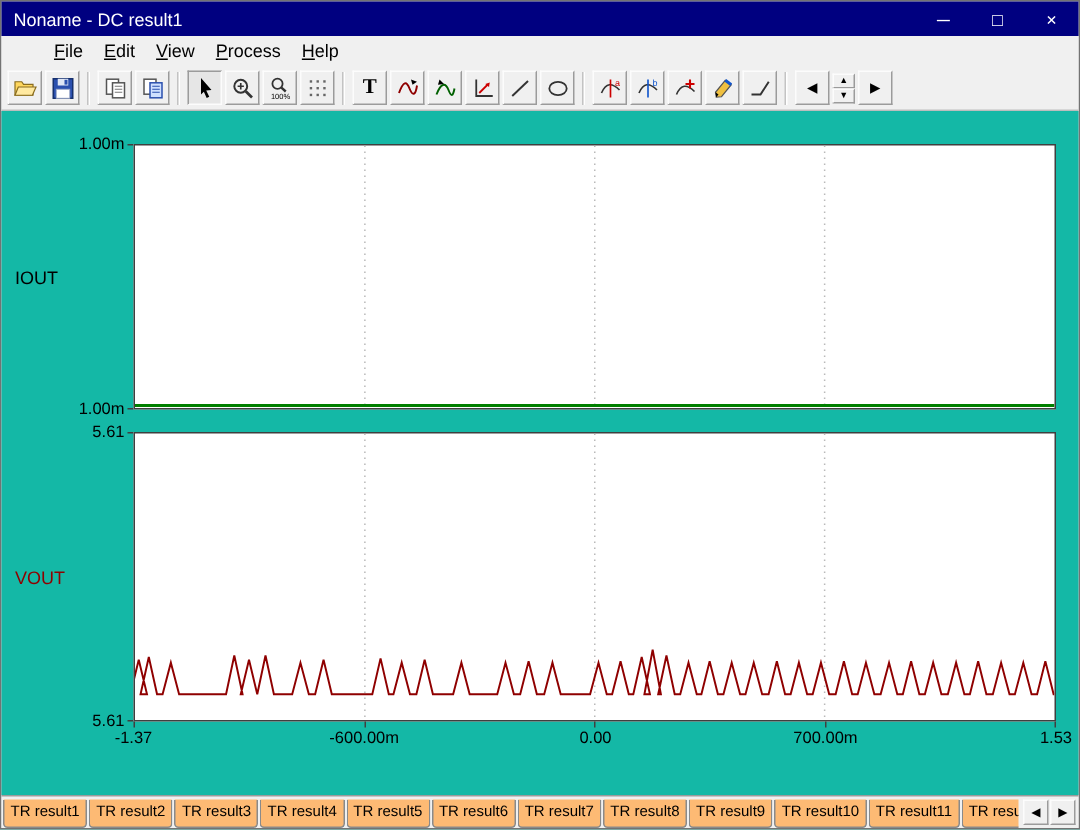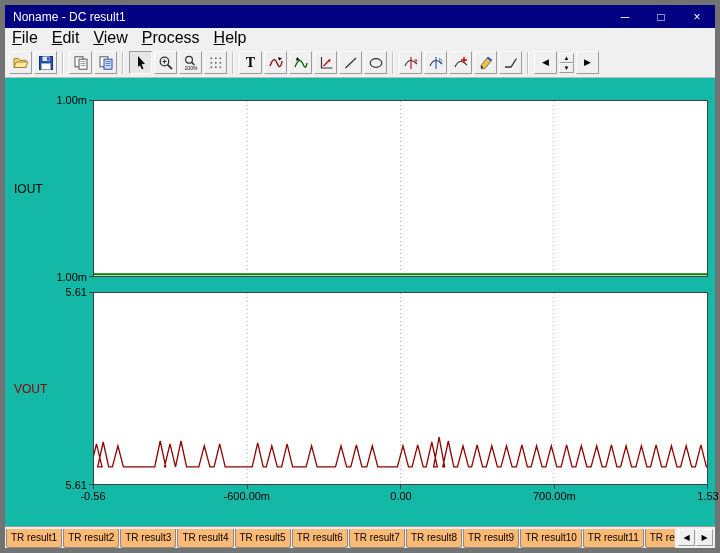--- a/index.html
+++ b/index.html
@@ -1,33 +1,33 @@
 <!DOCTYPE html>
 <html><head>
 <meta charset="utf-8">
 <style>
   * { box-sizing: border-box; }
   html,body { margin:0; padding:0; }
   body {
     width:720px; height:553px; position:relative; overflow:hidden;
     font-family:"Liberation Sans", sans-serif; background:#fff;
   }
-  .screen { position:absolute; inset:0; border:5px solid #737373; }
+  .screen { position:absolute; inset:0; border:1px solid #737373; }
 
   
   .titlebar { position:absolute; top:0; left:0; right:0; height:23px;
     background:#000080; color:#fff; display:flex; align-items:center; }
   .titlebar .title { flex:1; font-size:12px; padding-left:8px; white-space:nowrap; }
   .win-btn { width:36px; height:23px; display:flex; align-items:center;
     justify-content:center; font-size:12px; color:#fff; cursor:default; }
 
   
   .menubar { position:absolute; top:23px; left:0; right:0; height:20px;
-    background:#f0f0f0; display:flex; align-items:center; font-size:16px;
-    color:#000; }
+    background:#f0f0f0; display:flex; align-items:center; font-size:12px;
+    color:#000;padding-left:28px; }
   .menu-item { padding:3px 7px; }
 
   
   .toolbar { position:absolute; top:43px; left:0; right:0; height:30px;
     background:#f0f0f0; display:flex; align-items:center; padding-left:3px;
     border-bottom:1px solid #bdbdbd; }
   .tb-btn { width:23px; height:23px; min-width:23px; display:flex; align-items:center;
     justify-content:center; border:1px solid; border-color:#fcfcfc #9b9b9b #9b9b9b #fcfcfc;
     background:#f0f0f0; margin:0 1px; position:relative; }
   .tb-btn.pressed { border-color:#9b9b9b #fcfcfc #fcfcfc #9b9b9b; background:#e6e6e6; }
@@ -265,21 +265,21 @@
           <polyline points="0.0,173.8 -3.1,173.8 2.5,150.9 8.0,173.8 3.7,173.8 9.2,149.0 14.7,173.8 18.4,173.8 23.9,152.8 29.4,173.8 60.7,173.8 66.2,148.0 71.7,173.8 70.5,173.8 76.0,150.9 81.5,173.8 81.5,173.8 87.0,148.0 92.6,173.8 104.8,173.8 110.3,152.8 115.9,173.8 120.1,173.8 125.7,150.9 131.2,173.8 158.2,173.8 163.7,149.9 169.2,173.8 172.3,173.8 177.8,152.8 183.3,173.8 187.6,173.8 193.1,150.9 198.6,173.8 212.1,173.8 217.6,152.8 223.1,173.8 241.5,173.8 247.0,152.8 252.6,173.8 256.8,173.8 262.4,151.8 267.9,173.8 272.8,173.8 278.3,152.8 283.8,173.8 303.4,173.8 309.0,152.8 314.5,173.8 318.1,173.8 323.7,151.8 329.2,173.8 332.2,173.8 337.8,149.0 343.3,173.8 339.6,173.8 345.1,144.2 350.6,173.8 348.8,173.8 354.3,148.0 359.8,173.8 363.5,173.8 369.0,152.8 374.5,173.8 377.6,173.8 383.1,151.8 388.6,173.8 392.3,173.8 397.8,152.8 403.4,173.8 407.0,173.8 412.5,152.8 418.1,173.8 422.4,173.8 427.9,151.8 433.4,173.8 437.1,173.8 442.6,152.8 448.1,173.8 451.8,173.8 457.3,152.8 462.8,173.8 467.1,173.8 472.6,151.8 478.1,173.8 481.8,173.8 487.3,152.8 492.9,173.8 497.1,173.8 502.7,152.8 508.2,173.8 511.9,173.8 517.4,151.8 522.9,173.8 526.6,173.8 532.1,152.8 537.6,173.8 541.9,173.8 547.4,152.8 552.9,173.8 556.6,173.8 562.1,151.8 567.6,173.8 571.9,173.8 577.4,152.8 583.0,173.8 586.6,173.8 592.2,152.8 597.7,173.8 601.4,173.8 606.9,151.8 612.4,173.8 613.0,173.8" fill="none" stroke="#8f0000" stroke-width="1.3"></polyline>
         </svg>
     </div>
 
     <span class="xtick-mark" style="left:88px"></span>
     <span class="xtick-mark" style="left:242px"></span>
     <span class="xtick-mark" style="left:395px"></span>
     <span class="xtick-mark" style="left:549px"></span>
     <span class="xtick-mark" style="left:702px"></span>
 
-    <span class="xt" style="left:88px">-0.56</span>
+    <span class="xt" style="left:88px">-1.37</span>
     <span class="xt" style="left:241.8px">-600.00m</span>
     <span class="xt" style="left:396px">0.00</span>
     <span class="xt" style="left:549.3px">700.00m</span>
     <span class="xt" style="left:703px">1.53</span>
 
   </div>
 
   <div class="tabstrip">
     <div class="tabs"><span class="tab">TR result1</span><span class="tab">TR result2</span><span class="tab">TR result3</span><span class="tab">TR result4</span><span class="tab">TR result5</span><span class="tab">TR result6</span><span class="tab">TR result7</span><span class="tab">TR result8</span><span class="tab">TR result9</span><span class="tab">TR result10</span><span class="tab">TR result11</span><span class="tab">TR result12</span></div>
     <div class="tab-arrows">

